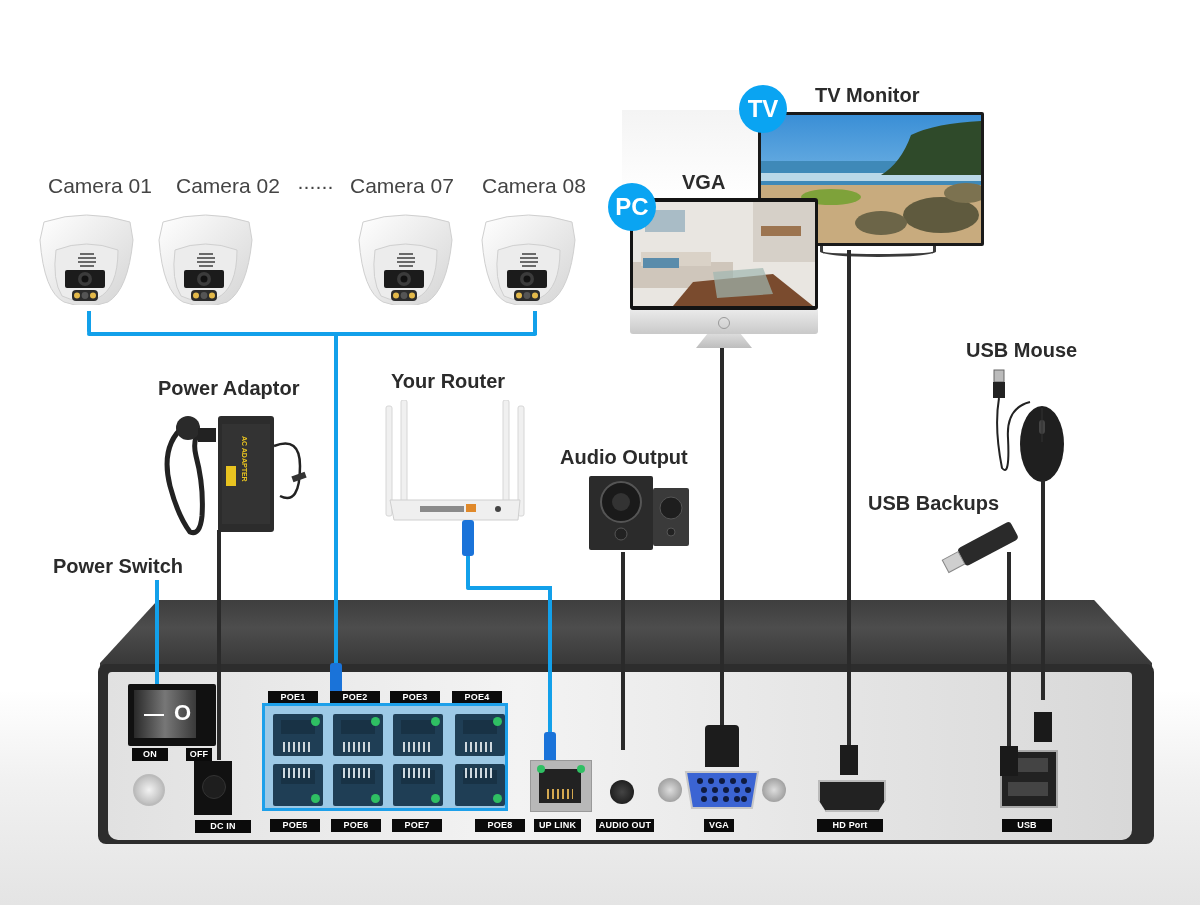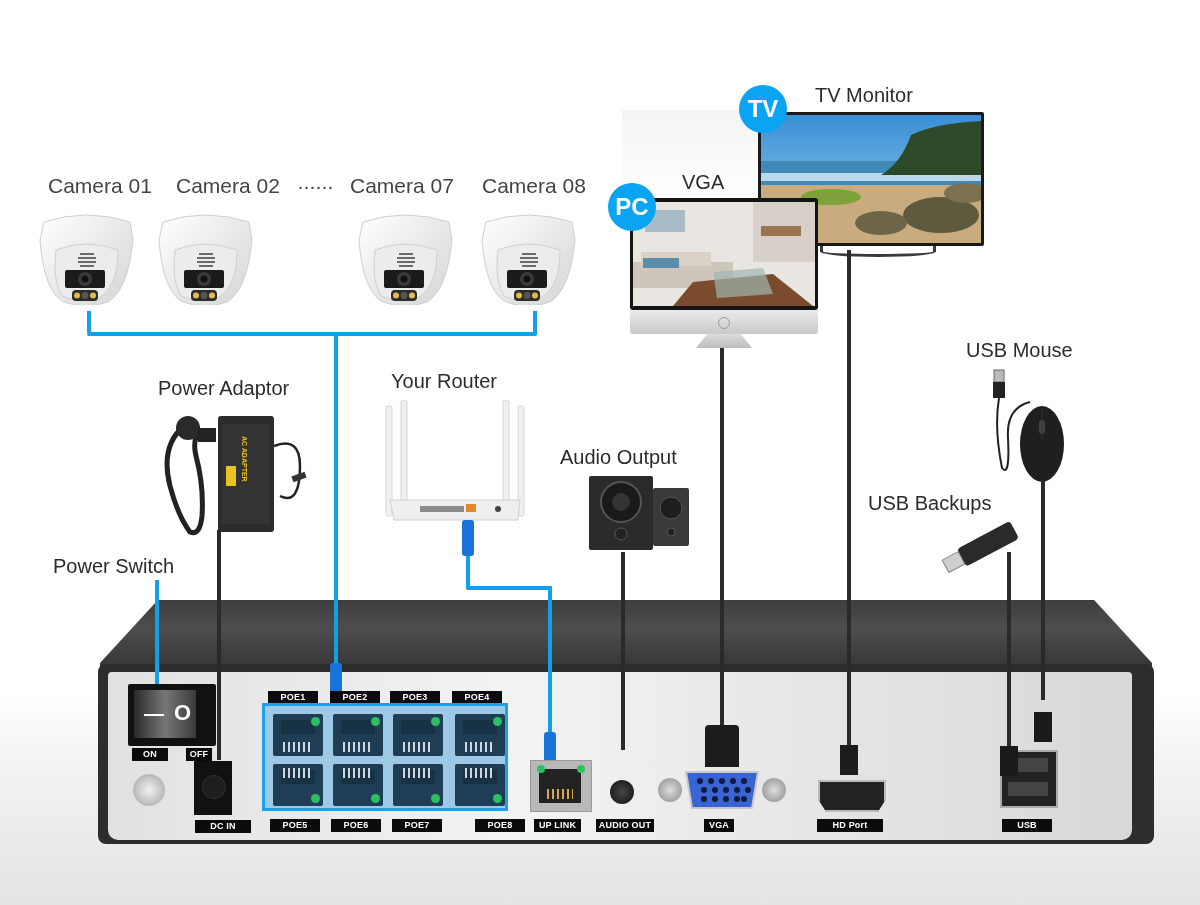--- a/index.html
+++ b/index.html
@@ -1,20 +1,20 @@
 <!DOCTYPE html>
 <html><head>
 <meta charset="utf-8">
 <style>
   html, body { margin:0; padding:0; }
   body { width:1200px; height:905px; position:relative; overflow:hidden;
     background: linear-gradient(to bottom, #ffffff 0px, #ffffff 690px, #f1f1f1 780px, #e4e4e4 905px);
     font-family: "Liberation Sans", sans-serif; }
   .abs { position:absolute; }
-  .lbl { position:absolute; font-weight:normal; color:#2b2b2b; font-size:20px; white-space:nowrap; }
+  .lbl { position:absolute; font-weight:bold; color:#2b2b2b; font-size:20px; white-space:nowrap; }
   .cam-lbl { position:absolute; color:#444; font-size:21px; white-space:nowrap; top:174px; }
   .badge { position:absolute; width:48px; height:48px; border-radius:50%; background:#0aa4f2; color:#fff;
     font-weight:bold; font-size:24px; display:flex; align-items:center; justify-content:center; }
   .wire-b { position:absolute; background:#12a0ea; }
   .wire-k { position:absolute; background:#2a2a2a; }
   .port-lbl { position:absolute; background:#0b0b0b; color:#fff; font-size:9px; font-weight:bold;
     height:13px; line-height:13px; text-align:center; letter-spacing:0.2px; }
   .rj45 { position:absolute; width:50px; height:42px; background:#1f3e55; border-radius:2px; }
   .rj45::before { content:""; position:absolute; left:8px; right:8px; top:6px; height:14px; background:#183245; }
   .rj45 .pins { position:absolute; left:10px; right:12px; height:10px;

